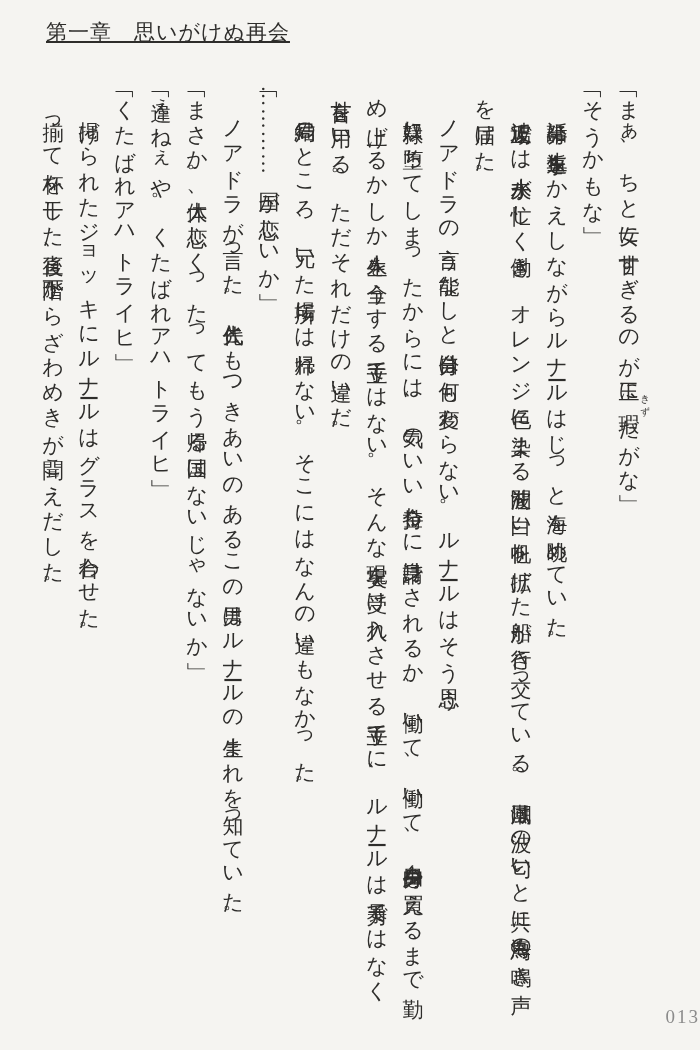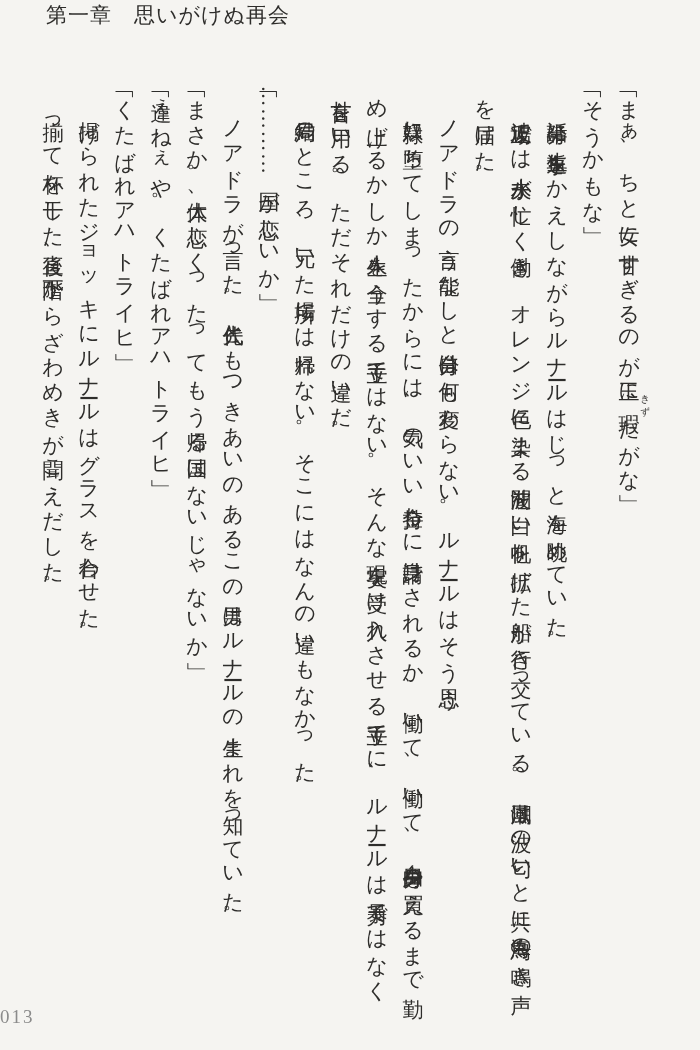--- a/index.html
+++ b/index.html
@@ -14,25 +14,26 @@
     height: 1050px;
     position: relative;
     background: var(--paper);
     color: var(--ink);
     font-family: "Liberation Serif", "DejaVu Serif", serif;
     overflow: hidden;
   }
   .chapter-header {
     position: absolute;
     left: 46px;
-    top: 1px;
+    top: 18px;
     font-size: 21px;
     letter-spacing: 1px;
     color: var(--ink);
     white-space: pre;
+    text-decoration: underline;
   }
   .body-text {
     position: absolute;
     top: 84px;
     right: 50px;
     height: 908px;
     writing-mode: vertical-rl;
     -webkit-writing-mode: vertical-rl;
     text-orientation: mixed;
     font-size: 21px;
@@ -51,21 +52,21 @@
   rt {
     font-size: 9.5px;
     letter-spacing: 0;
     color: var(--ink);
   }
   .page-number {
     position: absolute;
     top: 1006px;
     left: 0;
     width: 700px;
-    text-align: left;
+    text-align: right;
     font-size: 19px;
     letter-spacing: 2px;
     color: var(--pagenum);
   }
 </style>
 </head>
 <body>
 
 <div class="chapter-header">第一章　思いがけぬ再会</div>
 

